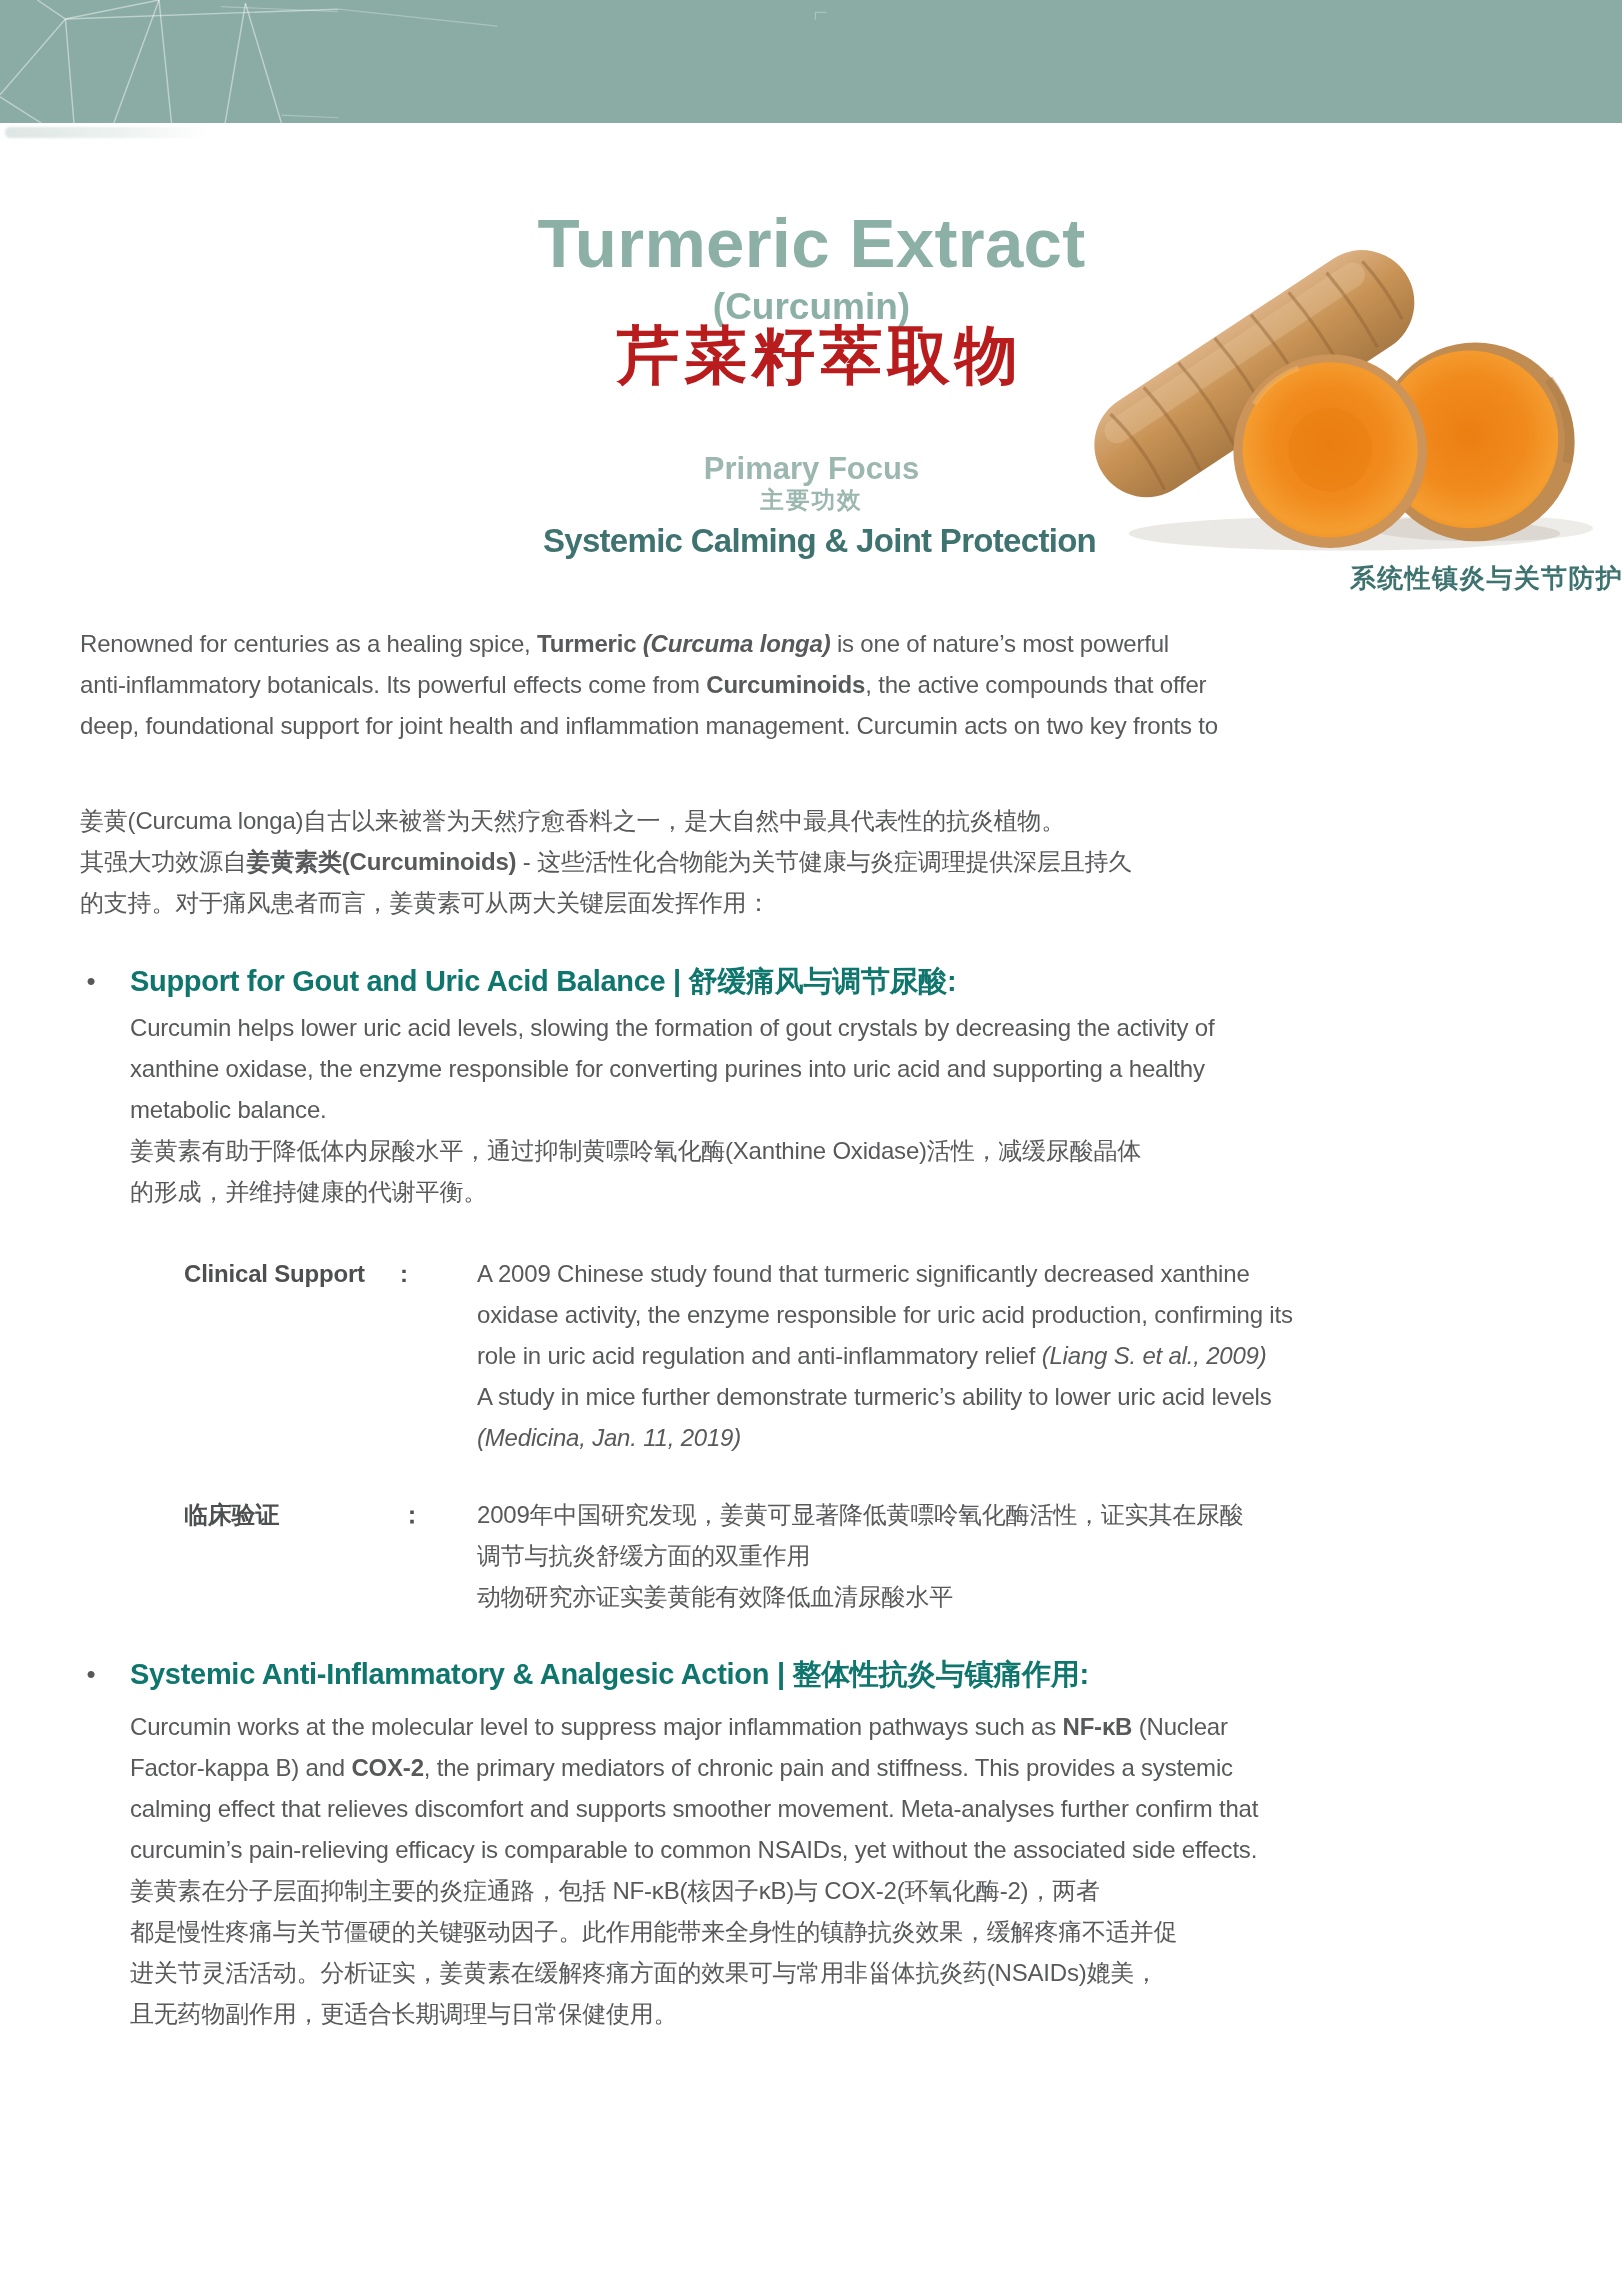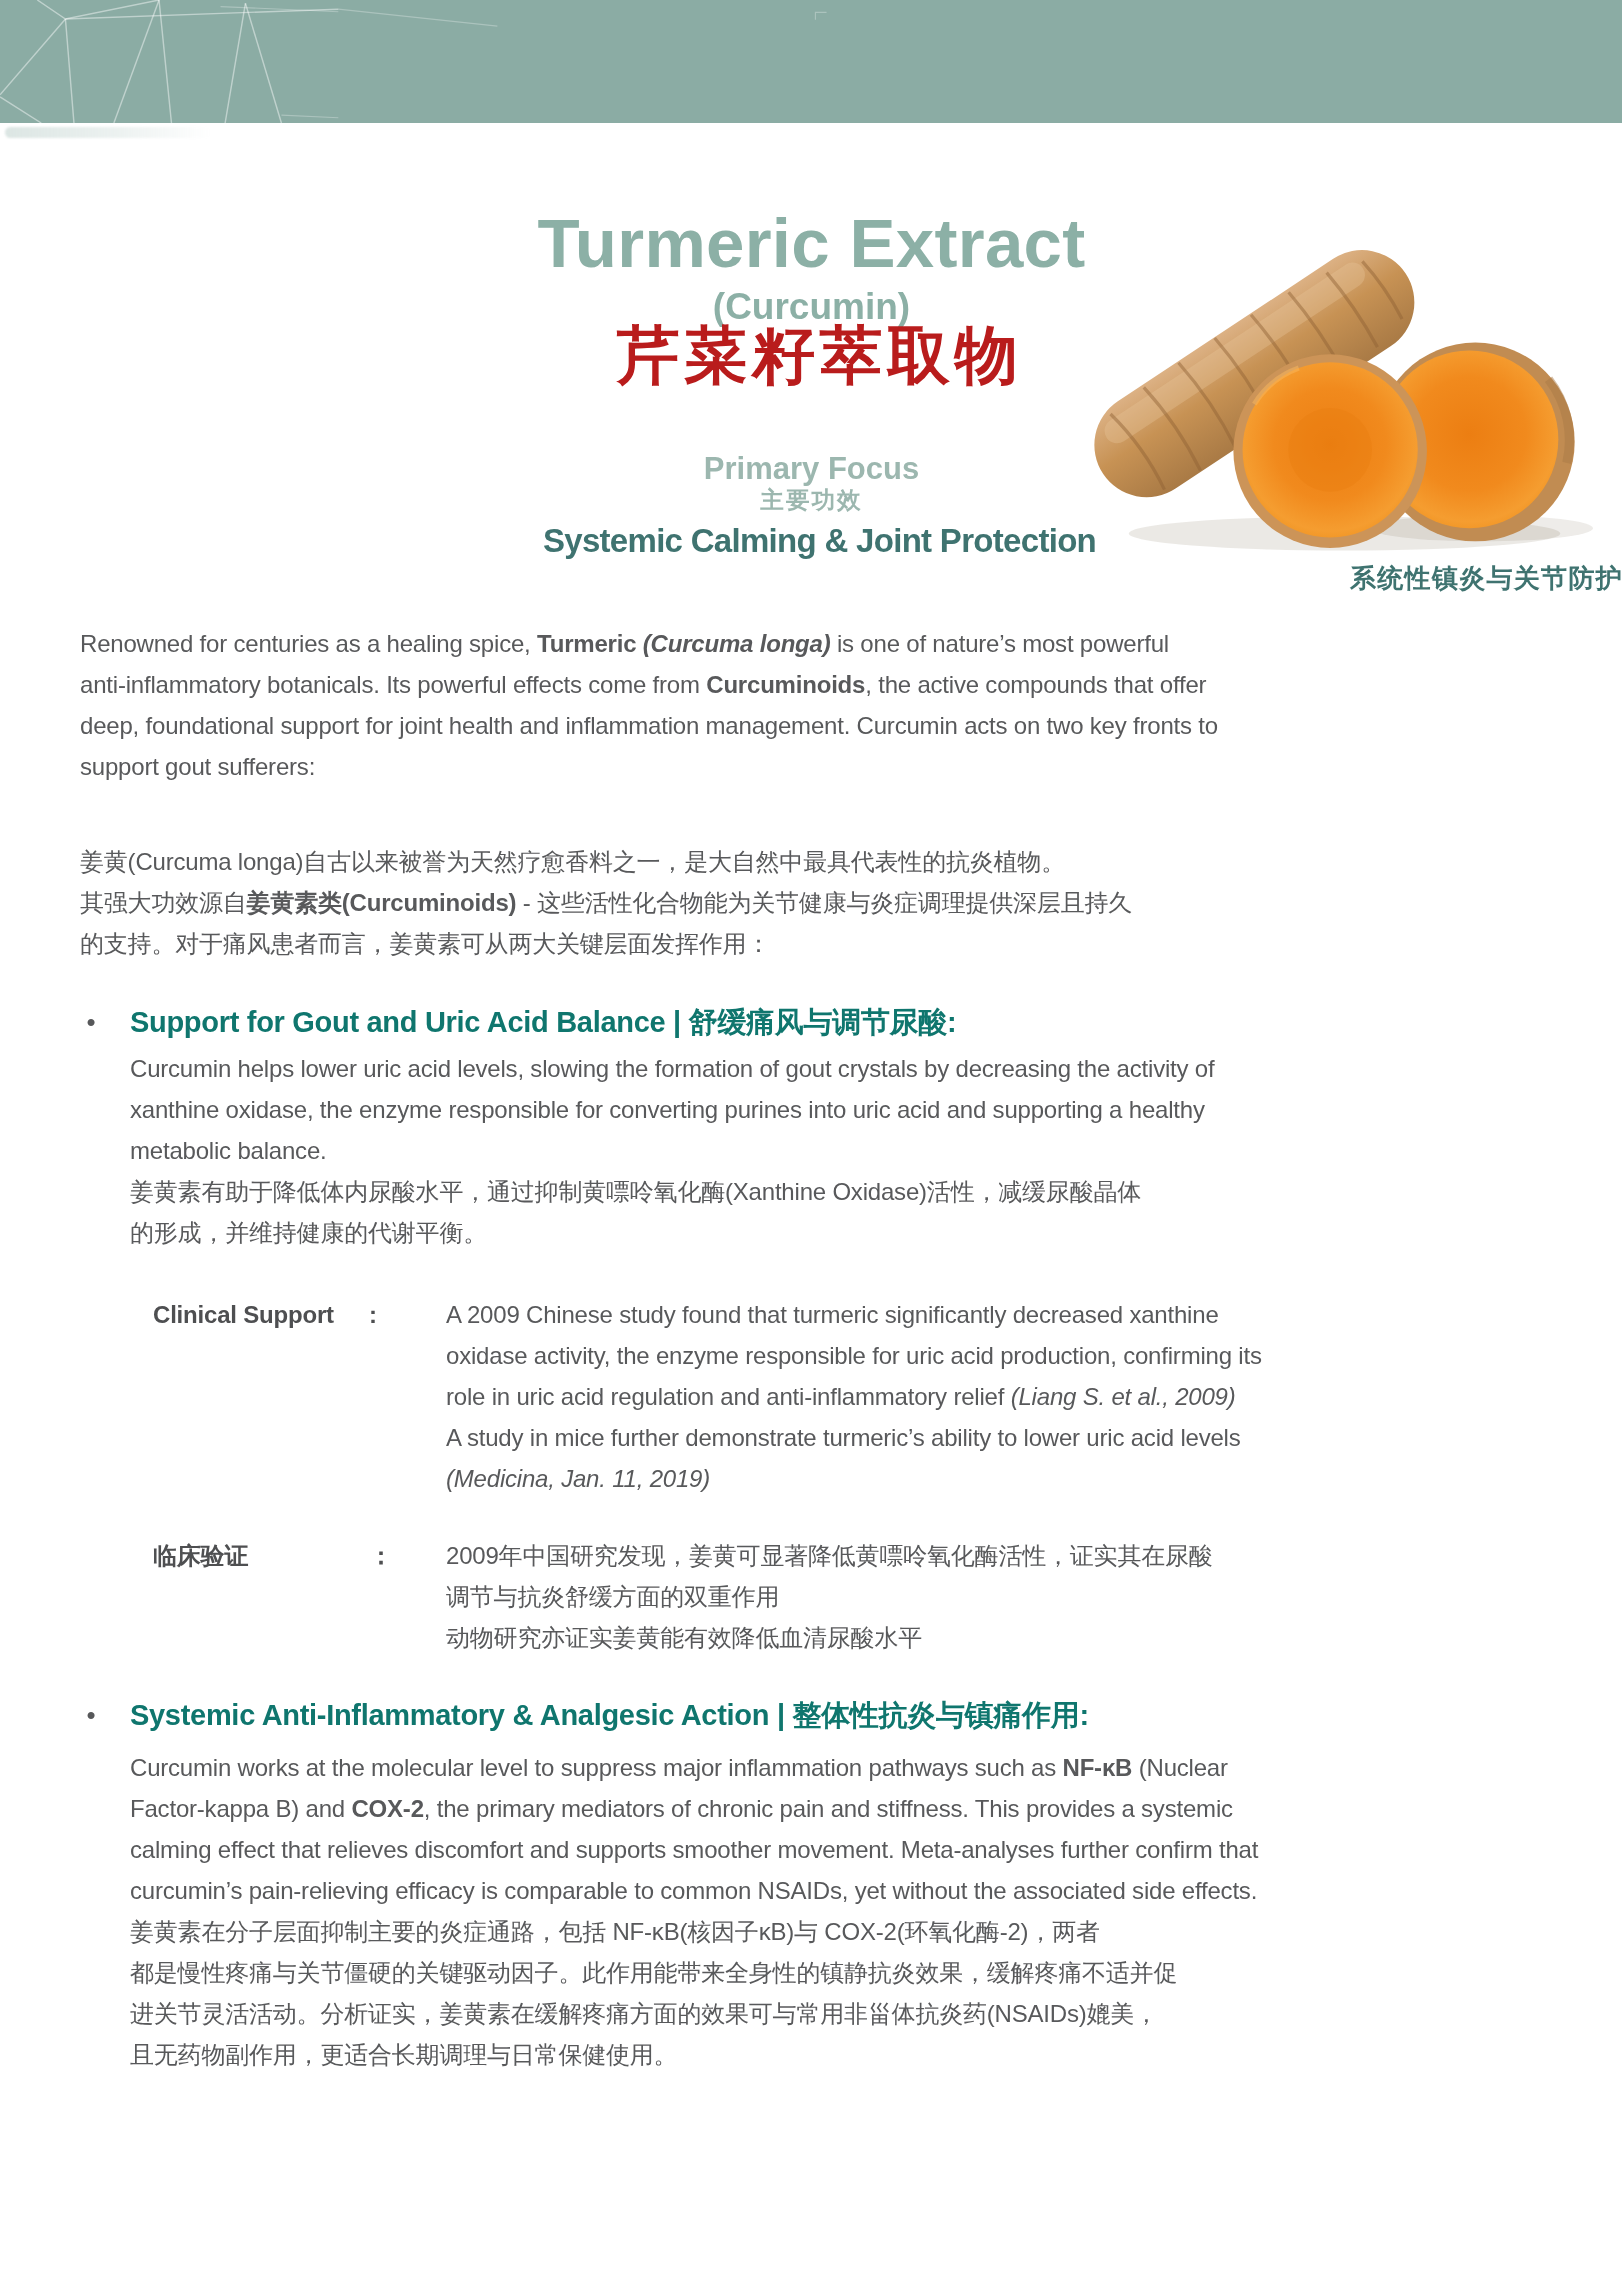--- a/index.html
+++ b/index.html
@@ -39,21 +39,21 @@
   .bullet-1{margin-top:40px;}
   .bullet-2{margin-top:39px;}
   .bullet .dot{position:absolute;left:6.5px;top:0px;font-size:26px;line-height:37px;color:#57585a;}
   .bullet h2{margin:0;font-size:29px;line-height:37px;font-weight:700;color:#0f766e;letter-spacing:-0.3px;white-space:nowrap;}
   .bullet .b-body{margin-top:7.2px;}
   .bullet-2 .b-body{margin-top:13px;}
 
   .clin{display:flex;align-items:flex-start;}
   .clin-en{margin-top:41px;}
   .clin-zh{margin-top:36px;}
-  .clin .lab{flex:none;width:216px;margin-left:73px;font-weight:700;color:#4e4f51;}
+  .clin .lab{flex:none;width:216px;margin-left:104px;font-weight:700;color:#4e4f51;}
   .clin .col{flex:none;width:29px;font-weight:700;color:#4e4f51;}
   .clin .bod{flex:1;margin-left:48px;}
 </style>
 </head>
 <body>
 
 <div class="page">
 
   <header class="band">
     <svg viewBox="0 0 2480 188" preserveAspectRatio="none">
@@ -134,21 +134,20 @@
       <path d="M262,260 A134,134 0 0 1 330,205" stroke="#f9b85e" stroke-width="8" fill="none" opacity="0.5"></path>
     </g>
   </svg>
 
   <main class="content">
 
     <div class="intro-en">
         <div class="tl"><span>Renowned for centuries as a healing spice, </span><span class="rb">Turmeric </span><span class="rb ri">(Curcuma longa)</span><span> is one of nature’s most powerful</span></div>
         <div class="tl"><span>anti-inflammatory botanicals. Its powerful effects come from </span><span class="rb">Curcuminoids</span><span>, the active compounds that offer</span></div>
         <div class="tl"><span>deep, foundational support for joint health and inflammation management. Curcumin acts on two key fronts to</span></div>
-        <div class="tl"><span>support gout sufferers:</span></div>
       </div>
 
     <div class="intro-zh">
         <div class="tl"><span>姜黄(Curcuma longa)自古以来被誉为天然疗愈香料之一，是大自然中最具代表性的抗炎植物。</span></div>
         <div class="tl"><span>其强大功效源自</span><span class="rb">姜黄素类(Curcuminoids)</span><span> - 这些活性化合物能为关节健康与炎症调理提供深层且持久</span></div>
         <div class="tl"><span>的支持。对于痛风患者而言，姜黄素可从两大关键层面发挥作用：</span></div>
       </div>
 
     <div class="bullet bullet-1">
       <span class="dot">•</span>

